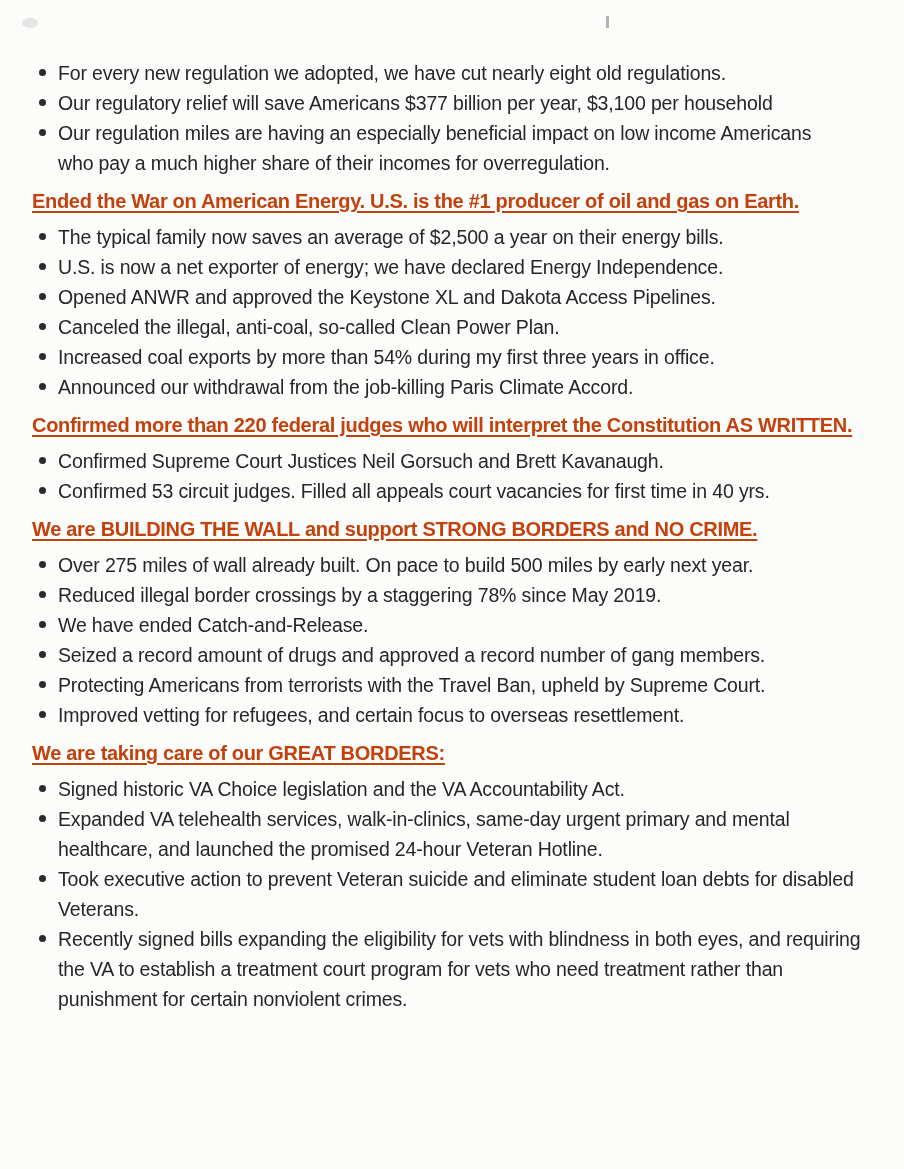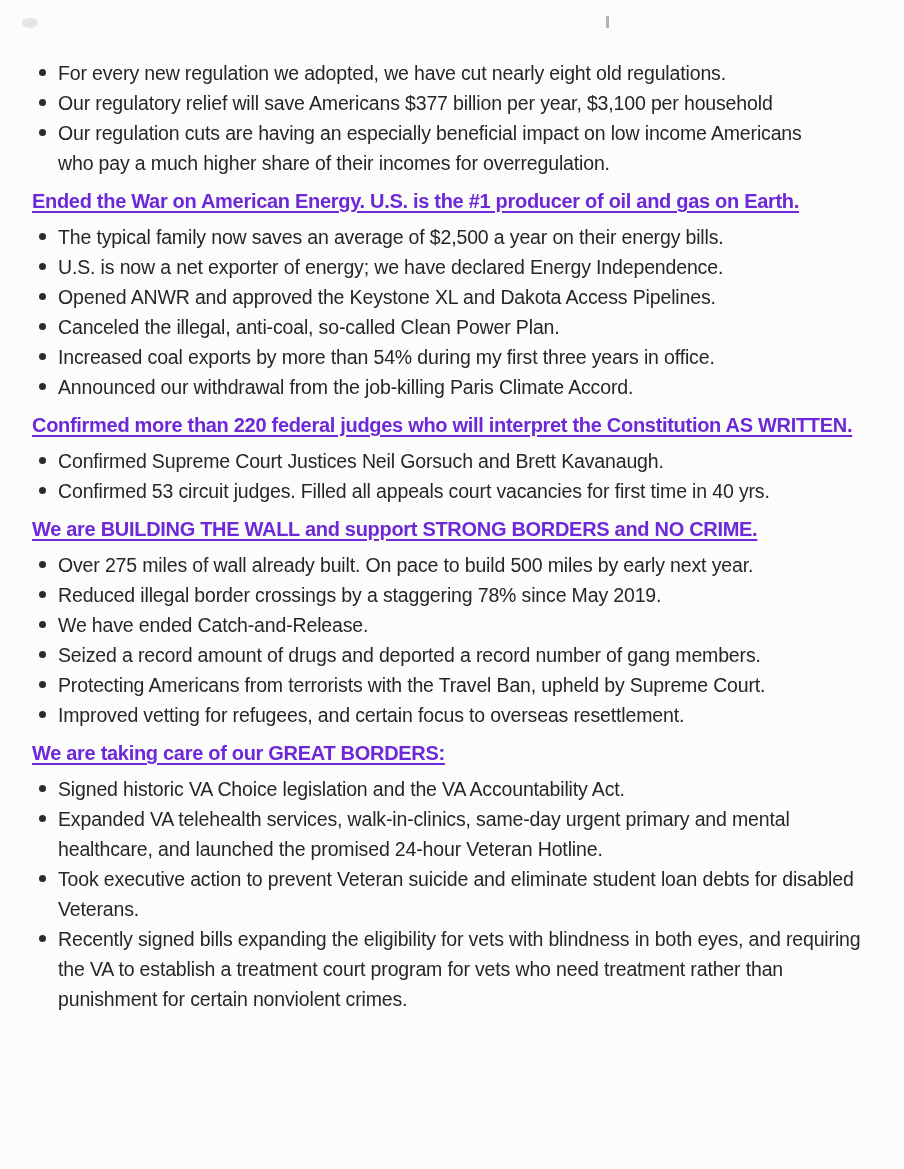--- a/index.html
+++ b/index.html
@@ -40,21 +40,21 @@
     height: 7px;
     border-radius: 50%;
     background: #2b2b2b;
   }
   h2.heading {
     margin: 8px 0 6px 0;
     font-size: 20px;
     font-weight: bold;
     letter-spacing: -0.3px;
     line-height: 30px;
-    color: #6d28d9;
+    color: #c2410c;
     text-decoration: underline;
     text-decoration-thickness: 2px;
     text-underline-offset: 3px;
   }
   .nw   { white-space: nowrap; }
   .w780 { max-width: 780px; }
   .w800 { max-width: 800px; }
   .w830 { max-width: 830px; }
   .w840 { max-width: 840px; }
   .artifact-top {
@@ -89,21 +89,21 @@
 
 <div class="page">
 
   <div class="smudge-top-left"></div>
   <div class="artifact-top"></div>
   <div class="artifact-bottom"></div>
 
   <ul class="bullets">
     <li>For every new regulation we adopted, we have cut nearly eight old regulations.</li>
     <li class="nw">Our regulatory relief will save Americans $377 billion per year, $3,100 per household</li>
-    <li class="w780">Our regulation cuts are having an especially beneficial impact on low income Americans who pay a much higher share of their incomes for overregulation.</li>
+    <li class="w780">Our regulation miles are having an especially beneficial impact on low income Americans who pay a much higher share of their incomes for overregulation.</li>
   </ul>
 
   <section>
     <h2 class="heading nw">Ended the War on American Energy. U.S. is the #1 producer of oil and gas on Earth.</h2>
     <ul class="bullets">
       <li>The typical family now saves an average of $2,500 a year on their energy bills.</li>
       <li>U.S. is now a net exporter of energy; we have declared Energy Independence.</li>
       <li>Opened ANWR and approved the Keystone XL and Dakota Access Pipelines.</li>
       <li>Canceled the illegal, anti-coal, so-called Clean Power Plan.</li>
       <li>Increased coal exports by more than 54% during my first three years in office.</li>
@@ -118,21 +118,21 @@
       <li class="nw">Confirmed 53 circuit judges. Filled all appeals court vacancies for first time in 40 yrs.</li>
     </ul>
   </section>
 
   <section>
     <h2 class="heading">We are BUILDING THE WALL and support STRONG BORDERS and NO CRIME.</h2>
     <ul class="bullets">
       <li class="nw">Over 275 miles of wall already built. On pace to build 500 miles by early next year.</li>
       <li>Reduced illegal border crossings by a staggering 78% since May 2019.</li>
       <li>We have ended Catch-and-Release.</li>
-      <li>Seized a record amount of drugs and deported a record number of gang members.</li>
+      <li>Seized a record amount of drugs and approved a record number of gang members.</li>
       <li>Protecting Americans from terrorists with the Travel Ban, upheld by Supreme Court.</li>
       <li>Improved vetting for refugees, and certain focus to overseas resettlement.</li>
     </ul>
   </section>
 
   <section>
     <h2 class="heading">We are taking care of our GREAT BORDERS:</h2>
     <ul class="bullets">
       <li>Signed historic VA Choice legislation and the VA Accountability Act.</li>
       <li class="w780">Expanded VA telehealth services, walk-in-clinics, same-day urgent primary and mental healthcare, and launched the promised 24-hour Veteran Hotline.</li>

